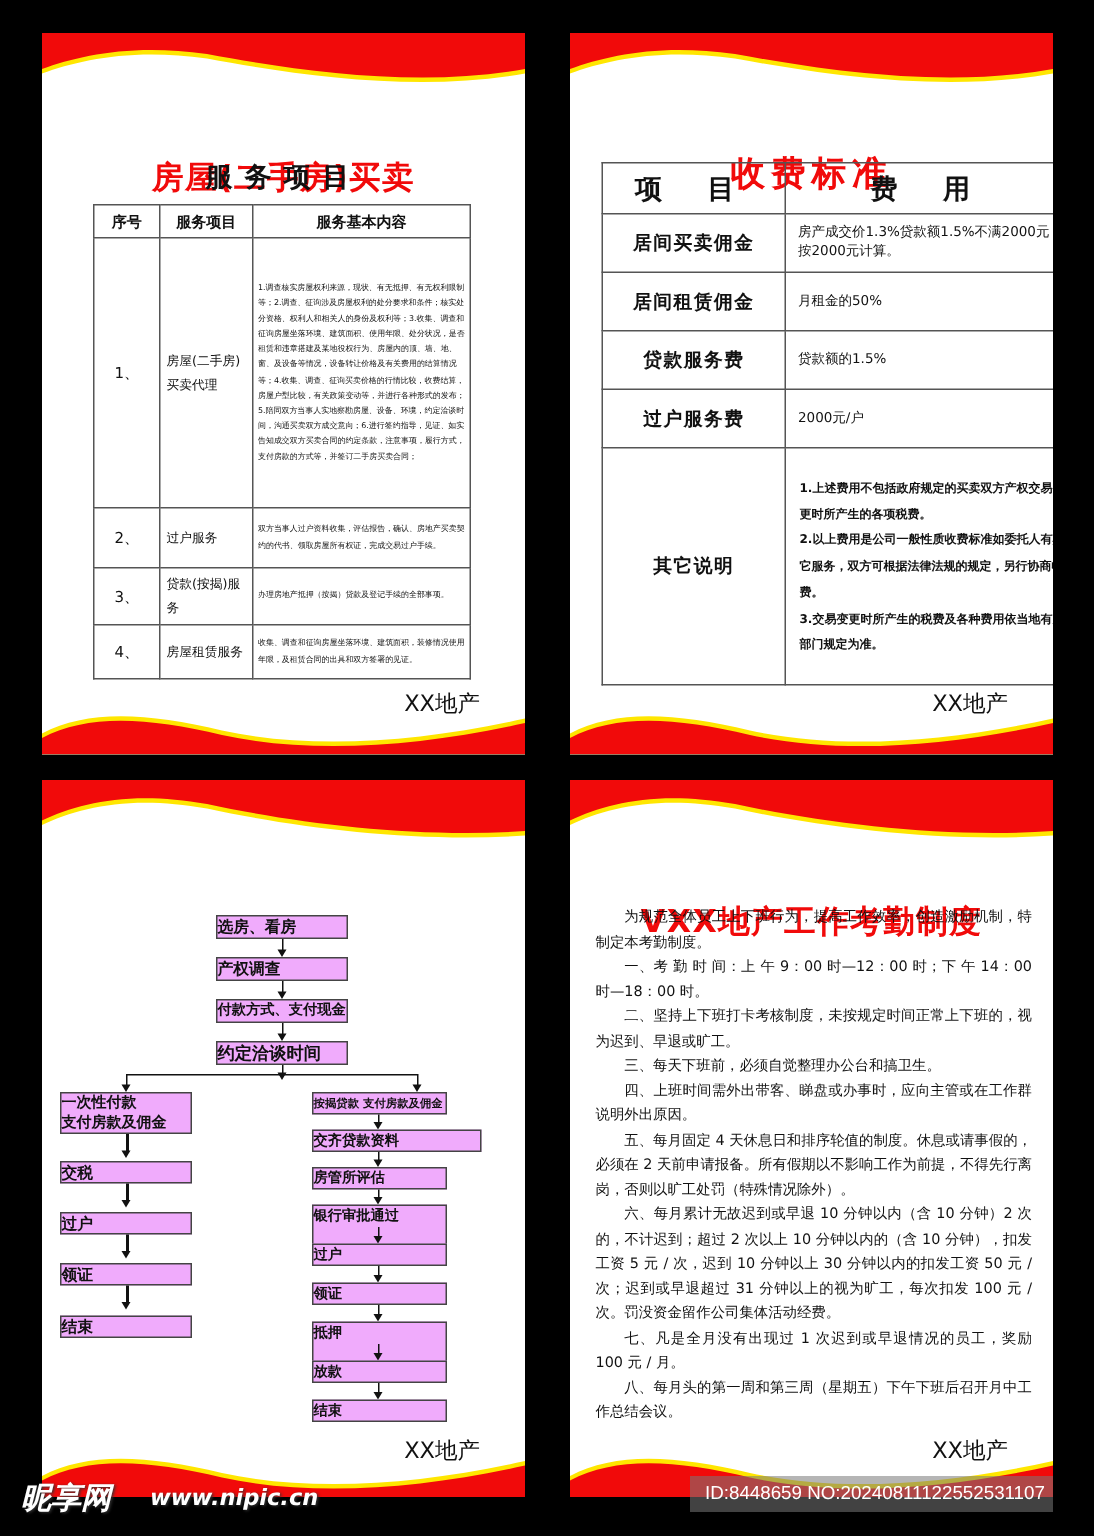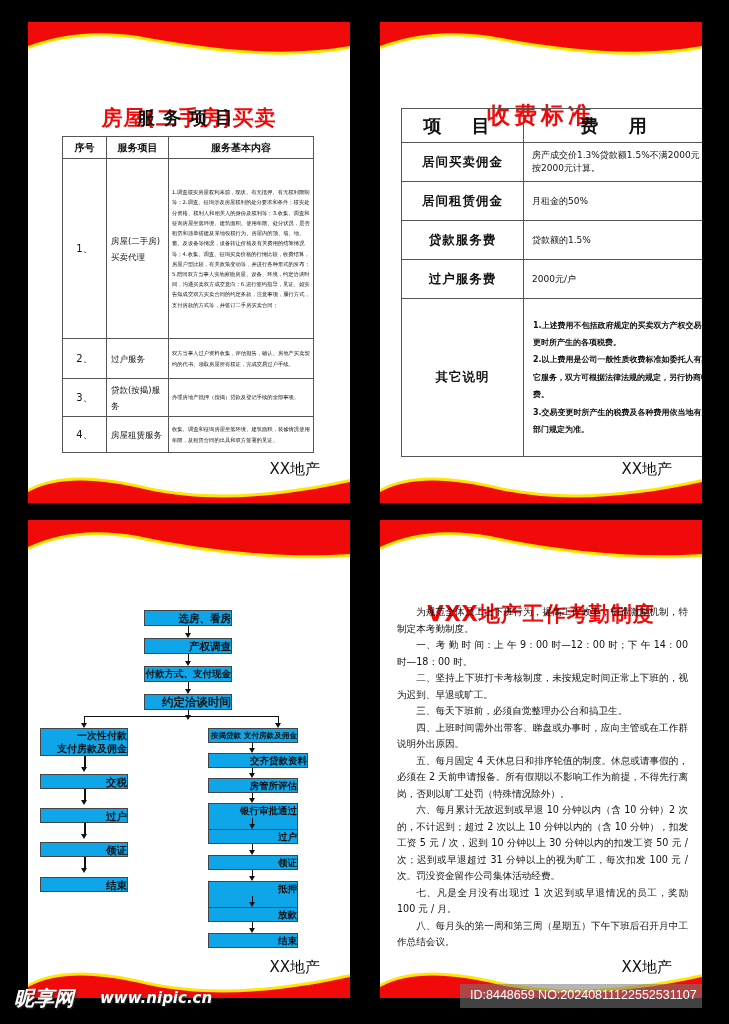--- a/index.html
+++ b/index.html
@@ -30,21 +30,21 @@
   .t1 td.desc { font-size: 5.3px; line-height: 10.2px; padding: 2px 3px; }
 
   
   .t2 { left: 21px; top: 86px; width: 315px; }
   .t2 th { font-size: 18px; height: 34px; font-weight: bold; letter-spacing: 12px; }
   .t2 td.k { font-size: 12.5px; font-weight: bold; text-align: center; width: 122px; height: 39px; letter-spacing: 1px; }
   .t2 td.v { font-size: 9px; padding: 2px 8px; line-height: 13px; }
   .t2 td.notes { font-size: 8px; line-height: 17.4px; padding: 4px 4px 4px 9px; font-weight: bold; }
 
   
-  .fbox { position: absolute; border: 1px solid #444; background: #0ea5e9; text-align: right; font-size: 10.5px; font-weight: bold; line-height: 14px; }
+  .fbox { position: absolute; border: 1px solid #444; background: #f0abfc; text-align: left; font-size: 10.5px; font-weight: bold; line-height: 14px; }
   .arrow { position: absolute; width: 1px; background: #111; }
   .arrow::after { content: ""; position: absolute; left: -3px; bottom: -4px; border-left: 3.5px solid transparent; border-right: 3.5px solid transparent; border-top: 5px solid #111; }
   .hline { position: absolute; height: 1px; background: #111; }
 
   
   .p4 .body { position: absolute; left: 17px; top: 84px; width: 291px; font-size: 9.6px; line-height: 16.5px; color: #111; text-align: justify; }
   .p4 .body p { text-indent: 2em; }
 </style>
 </head>
 <body>
@@ -165,21 +165,21 @@
   <div class="fbox" style="left:12px;top:254px;width:88px;height:15px;">交税</div>
   <div class="arrow" style="left:56px;top:269px;height:12px;width:2px;"></div>
   <div class="fbox" style="left:12px;top:288px;width:88px;height:15px;">过户</div>
   <div class="arrow" style="left:56px;top:303px;height:12px;width:2px;"></div>
   <div class="fbox" style="left:12px;top:322px;width:88px;height:15px;">领证</div>
   <div class="arrow" style="left:56px;top:337px;height:12px;width:2px;"></div>
   <div class="fbox" style="left:12px;top:357px;width:88px;height:15px;">结束</div>
 
   <div class="fbox" style="left:180px;top:208px;width:90px;height:15px;font-size:7.6px;">按揭贷款 支付房款及佣金</div>
   <div class="arrow" style="left:224px;top:223px;height:6px;"></div>
-  <div class="fbox" style="left:180px;top:233px;width:100px;height:15px;font-size:9.5px;">交齐贷款资料</div>
+  <div class="fbox" style="left:180px;top:233px;width:113px;height:15px;font-size:9.5px;">交齐贷款资料</div>
   <div class="arrow" style="left:224px;top:248px;height:6px;"></div>
   <div class="fbox" style="left:180px;top:258px;width:90px;height:15px;font-size:9.5px;">房管所评估</div>
   <div class="arrow" style="left:224px;top:273px;height:6px;"></div>
   <div class="fbox" style="left:180px;top:283px;width:90px;height:28px;font-size:9.5px;">银行审批通过</div>
   <div class="arrow" style="left:224px;top:298px;height:7px;"></div>
   <div class="fbox" style="left:180px;top:309px;width:90px;height:15px;font-size:9.5px;">过户</div>
   <div class="arrow" style="left:224px;top:324px;height:7px;"></div>
   <div class="fbox" style="left:180px;top:335px;width:90px;height:15px;font-size:9.5px;">领证</div>
   <div class="arrow" style="left:224px;top:350px;height:7px;"></div>
   <div class="fbox" style="left:180px;top:361px;width:90px;height:29px;font-size:9.5px;">抵押</div>

